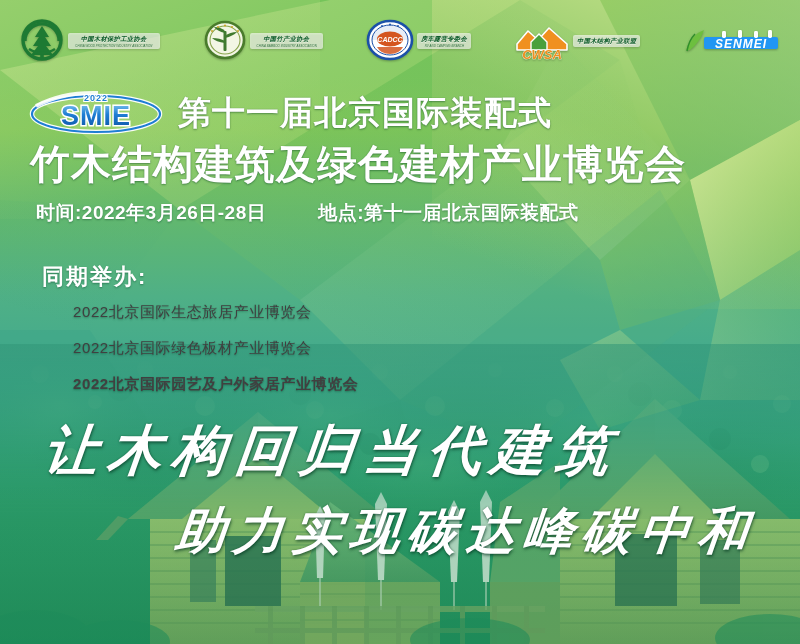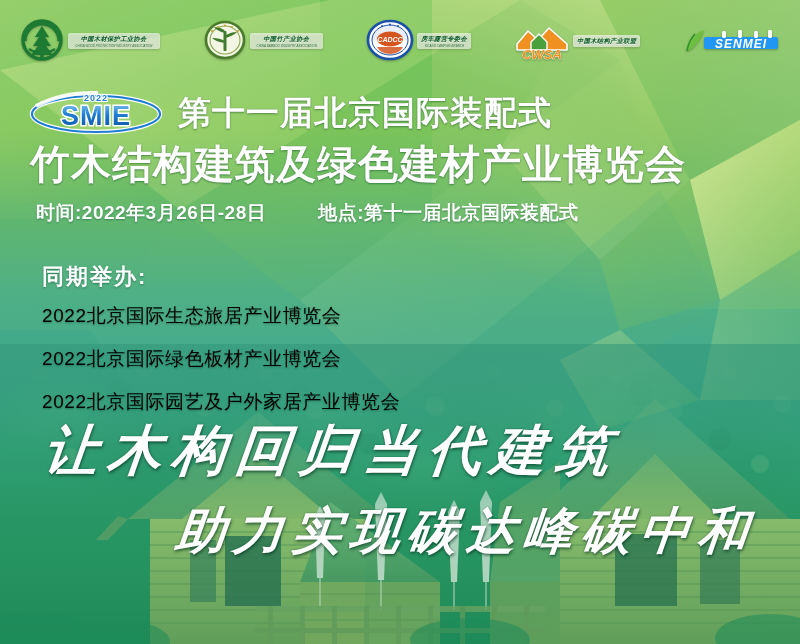--- a/index.html
+++ b/index.html
@@ -129,25 +129,26 @@
   }
 
   
   .concurrent { position:absolute; top:262px; left:42px; z-index:7; }
   .cc-title {
     color:#ffffff; font-size:22px; font-weight:bold; letter-spacing:2px;
     text-shadow:0 1px 2px rgba(0,60,35,.45);
     margin-bottom:11px;
   }
   .cc-item {
-    color:#000000; font-size:19px; letter-spacing:.6px;
+    color:#404040; font-size:15px; letter-spacing:.6px;
     margin-bottom:17px;
     text-shadow:0 1px 2px rgba(0,60,35,.40);
-  }
-  .cc-item:last-child{margin-bottom:0;}
+    margin-left:31px;
+  }
+  .cc-item:last-child{margin-bottom:0;font-weight:bold;}
 
   
   .slogan { position:absolute; left:0; right:0; top:415px; z-index:8; }
   .sl-line {
     font-family:"Liberation Serif","DejaVu Serif",serif;
     color:#ffffff;
     font-weight:bold;
     font-style:italic;
     white-space:nowrap;
     text-shadow:

